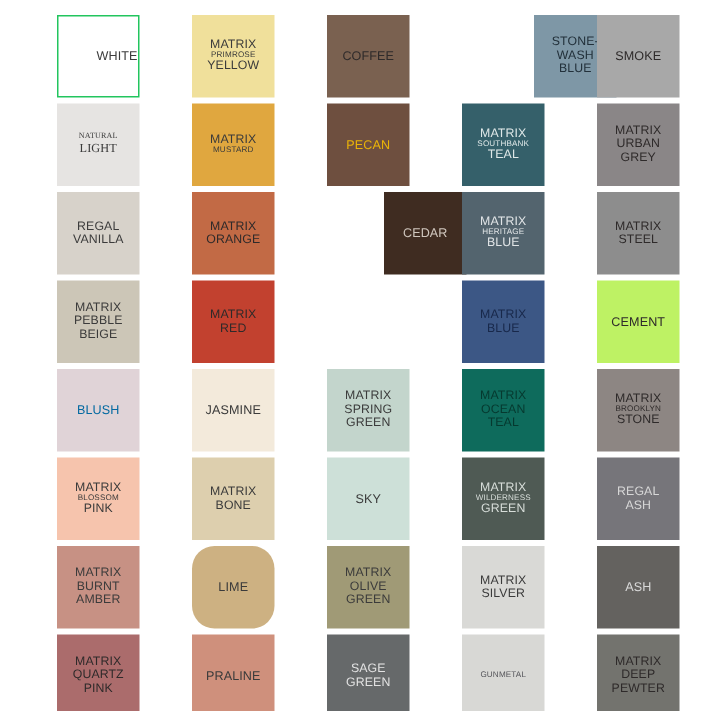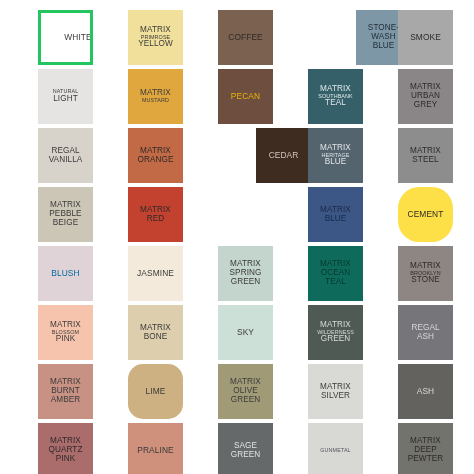--- a/index.html
+++ b/index.html
@@ -35,21 +35,21 @@
     display: flex;
     flex-direction: column;
     align-items: center;
     justify-content: center;
     text-align: center;
     overflow: hidden;
     line-height: 1.06;
     padding: 1px 1px;
   }
   .swatch.outlined {
-    border: 3px solid #22c55e;
+    border: 1px solid #22c55e;
     padding-left: 26px;
   }
   .swatch .ln {
     display: block;
     white-space: nowrap;
     letter-spacing: 0.01em;
   }
   
   .swatch .ln.main {
     font-size: 8.2px;
@@ -87,21 +87,21 @@
       <span class="ln main">COFFEE</span>
     </div>
     <div class="swatch" title="STONE-WASH BLUE" style="grid-area: 1 / 4; background: rgb(126, 151, 166); color: rgb(34, 48, 58); margin-left: 48px;">
       <span class="ln main">STONE-</span>
       <span class="ln main">WASH</span>
       <span class="ln main">BLUE</span>
     </div>
     <div class="swatch single" title="SMOKE" style="grid-area: 1 / 5; background: rgb(168, 168, 168); color: rgb(46, 42, 42);">
       <span class="ln main">SMOKE</span>
     </div>
-    <div class="swatch" title="NATURAL LIGHT" style="grid-area: 2 / 1; background: rgb(230, 228, 226); color: rgb(59, 59, 59);">
+    <div class="swatch" title="NATURAL LIGHT" style="grid-area: 2 / 1; background: rgb(230, 228, 226); color: rgb(59, 59, 59); font-family: Liberation Serif, serif;">
       <span class="ln sub">NATURAL</span>
       <span class="ln main">LIGHT</span>
     </div>
     <div class="swatch" title="MATRIX MUSTARD" style="grid-area: 2 / 2; background: rgb(224, 167, 63); color: rgb(59, 59, 59);">
       <span class="ln main">MATRIX</span>
       <span class="ln sub">MUSTARD</span>
     </div>
     <div class="swatch single" title="PECAN" style="grid-area: 2 / 3; background: rgb(110, 79, 63); color: #eab308;">
       <span class="ln main">PECAN</span>
     </div>
@@ -141,21 +141,21 @@
       <span class="ln main">BEIGE</span>
     </div>
     <div class="swatch" title="MATRIX RED" style="grid-area: 4 / 2; background: rgb(194, 65, 47); color: rgb(46, 42, 42);">
       <span class="ln main">MATRIX</span>
       <span class="ln main">RED</span>
     </div>
     <div class="swatch" title="MATRIX BLUE" style="grid-area: 4 / 4; background: rgb(60, 87, 133); color: rgb(24, 40, 74);">
       <span class="ln main">MATRIX</span>
       <span class="ln main">BLUE</span>
     </div>
-    <div class="swatch single" title="CEMENT" style="grid-area: 4 / 5; background: #fde047; color: rgb(46, 42, 42); border-radius: 21px;">
+    <div class="swatch single" title="CEMENT" style="grid-area: 4 / 5; background: #bef264; color: rgb(46, 42, 42);">
       <span class="ln main">CEMENT</span>
     </div>
     <div class="swatch single" title="BLUSH" style="grid-area: 5 / 1; background: rgb(224, 211, 215); color: #0369a1;">
       <span class="ln main">BLUSH</span>
     </div>
     <div class="swatch single" title="JASMINE" style="grid-area: 5 / 2; background: rgb(243, 234, 219); color: rgb(59, 59, 59);">
       <span class="ln main tight">JASMINE</span>
     </div>
     <div class="swatch" title="MATRIX SPRING GREEN" style="grid-area: 5 / 3; background: rgb(195, 213, 204); color: rgb(59, 59, 59);">
       <span class="ln main">MATRIX</span>

